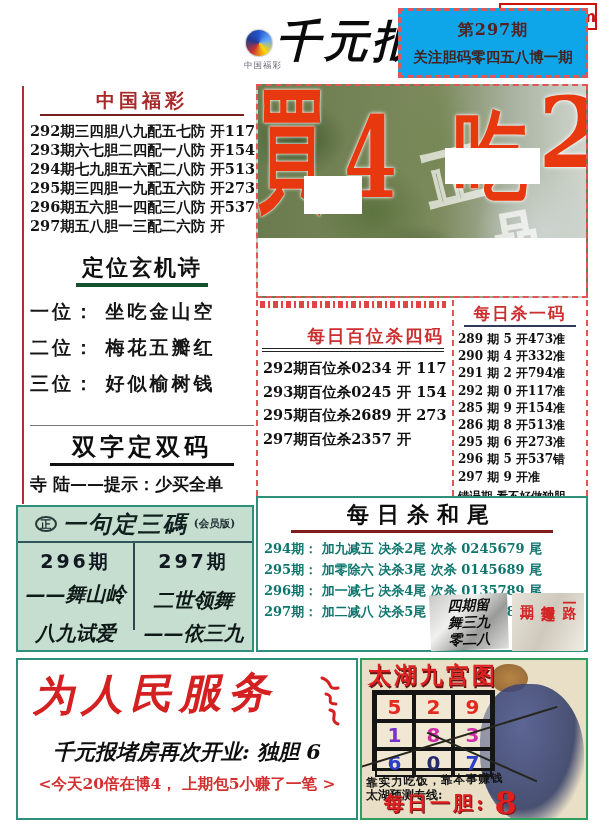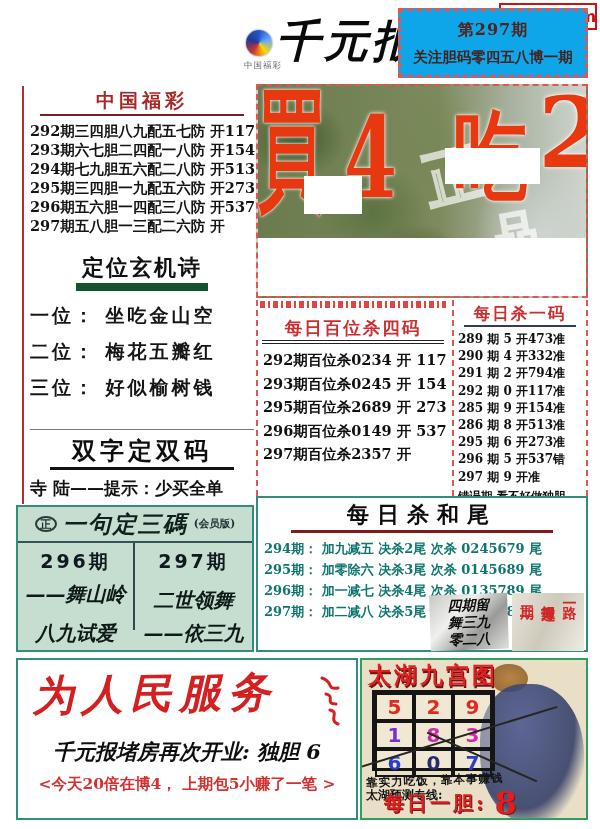--- a/index.html
+++ b/index.html
@@ -23,21 +23,21 @@
   .logo-title { position:absolute; left:32px; top:-8px; font-size:44px; font-weight:bold; font-style:italic;
                 color:#0a0a0a; letter-spacing:4px; white-space:nowrap; }
 
   
   .left-col { position:absolute; left:22px; top:86px; width:232px; height:418px;
               border-left:2px solid #b03030; padding-left:6px; background:#fff; }
   .san-title { color:#a82828; font-size:19px; font-weight:bold; text-align:center;
                border-bottom:2px solid #7a1f1f; margin:2px 10px 5px; letter-spacing:4px; }
   .san-row { font-size:14.5px; font-weight:bold; line-height:19px; color:#151515; white-space:nowrap; }
   .poem-title { font-size:22px; font-weight:bold; margin:18px auto 6px; width:132px; text-align:center;
-                border-bottom:8px solid #14532d; letter-spacing:2px; color:#111; }
+                border-bottom:4px solid #14532d; letter-spacing:2px; color:#111; }
   .poem-line { font-size:19px; font-weight:bold; line-height:36px; letter-spacing:3px; color:#161616; white-space:nowrap; }
   .shuang { margin-top:24px; border-top:1px solid #777; padding-top:5px; }
   .shuang-title { font-size:24px; font-weight:bold; width:184px; margin:0 auto; text-align:center;
                   border-bottom:3px solid #111; letter-spacing:4px; color:#0e0e0e; }
   .shuang-line { font-size:17px; font-weight:bold; margin-top:7px; color:#121212; white-space:nowrap; }
 
   
   .photo { position:absolute; left:256px; top:84px; width:332px; height:214px; border:2px dashed #e05555;
            overflow:hidden;
            background:
@@ -60,22 +60,22 @@
   .censor { position:absolute; background:#fff; z-index:5; }
   .cs1 { left:46px; top:90px; width:58px; height:38px; }
   .cs2 { left:187px; top:62px; width:95px; height:36px; }
   .photo-bottom { position:absolute; left:0; top:152px; width:100%; height:62px; background:#fff; z-index:4; }
 
   
   .baiwei { position:absolute; left:256px; top:300px; width:192px; height:196px;
             border-left:2px dashed #e05555; background:#fff; }
   .deco { height:7px; margin:1px 2px 2px;
           background:repeating-linear-gradient(90deg,#e04545 0 5px,#fff 5px 8px,#e04545 8px 10px,#fff 10px 13px); }
-  .baiwei-title { color:#cc2f2f; font-size:17.5px; font-weight:bold; text-align:center; letter-spacing:2px;
-                  border-bottom:4px double #222; margin:8px 4px 4px; }
+  .baiwei-title { color:#cc2f2f; font-size:17.5px; font-weight:bold; text-align:right; letter-spacing:2px;
+                  border-bottom:4px double #222; margin:16px 4px 4px; }
   .baiwei-row { font-size:14.5px; font-weight:bold; line-height:23.5px; padding-left:5px;
                 color:#101010; white-space:nowrap; }
 
   
   .shayima { position:absolute; left:452px; top:300px; width:136px; height:196px;
              border-left:2px dashed #e05555; border-right:2px dashed #e05555; background:#fff; }
   .sha1-title { color:#cc2f2f; font-size:16.5px; font-weight:bold; text-align:center; letter-spacing:2px;
                 border-bottom:2px solid #343a5a; margin:3px 10px 4px; }
   .sha1-row { font-size:12px; font-weight:bold; line-height:17.2px; padding-left:4px;
               color:#101010; white-space:nowrap; }
@@ -206,21 +206,20 @@
     <span class="censor cs2"></span>
     <span class="photo-bottom"></span>
   </div>
 
   <div class="baiwei">
     <div class="deco"></div>
     <div class="baiwei-title">每日百位杀四码</div>
     <div class="baiwei-row">292期百位杀0234 开 117</div>
     <div class="baiwei-row">293期百位杀0245 开 154</div>
     <div class="baiwei-row">295期百位杀2689 开 273</div>
-    <div class="baiwei-row">296期百位杀0149 开 537</div>
     <div class="baiwei-row">297期百位杀2357 开</div>
   </div>
 
   <div class="shayima">
     <div class="sha1-title">每日杀一码</div>
     <div class="sha1-row">289 期 5 开473准</div>
     <div class="sha1-row">290 期 4 开332准</div>
     <div class="sha1-row">291 期 2 开794准</div>
     <div class="sha1-row">292 期 0 开117准</div>
     <div class="sha1-row">285 期 9 开154准</div>

